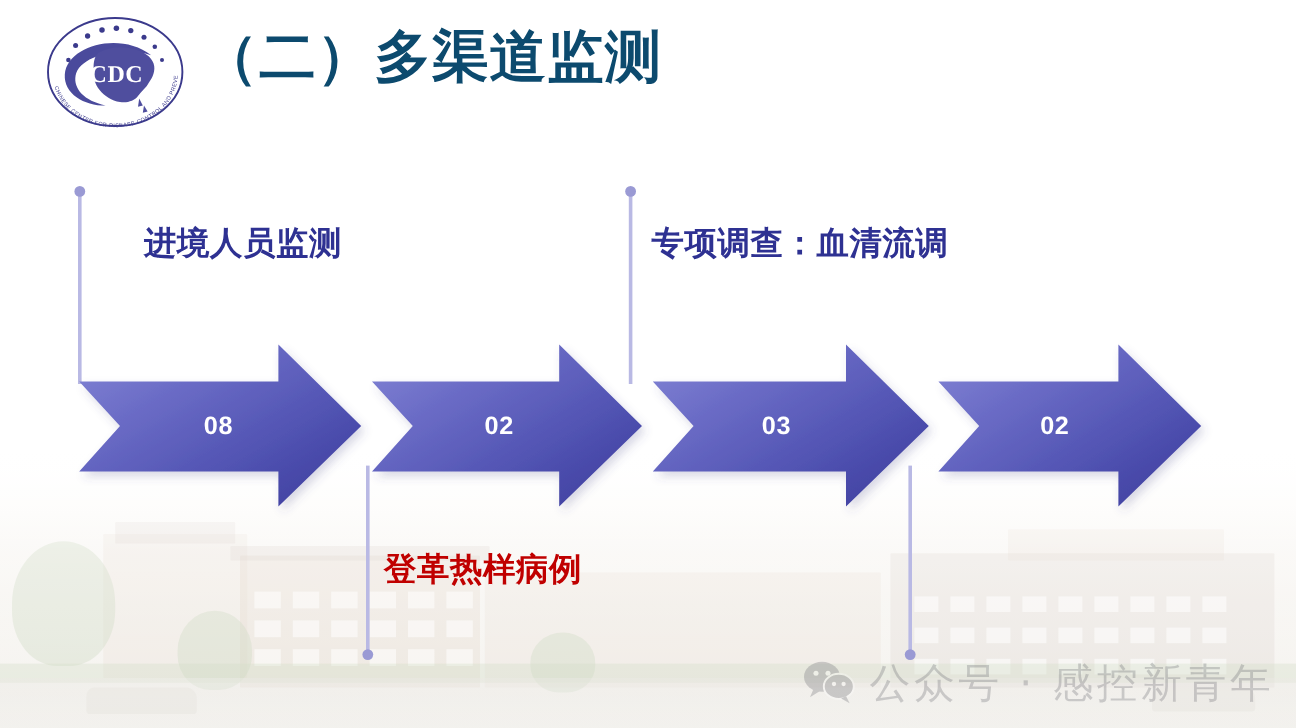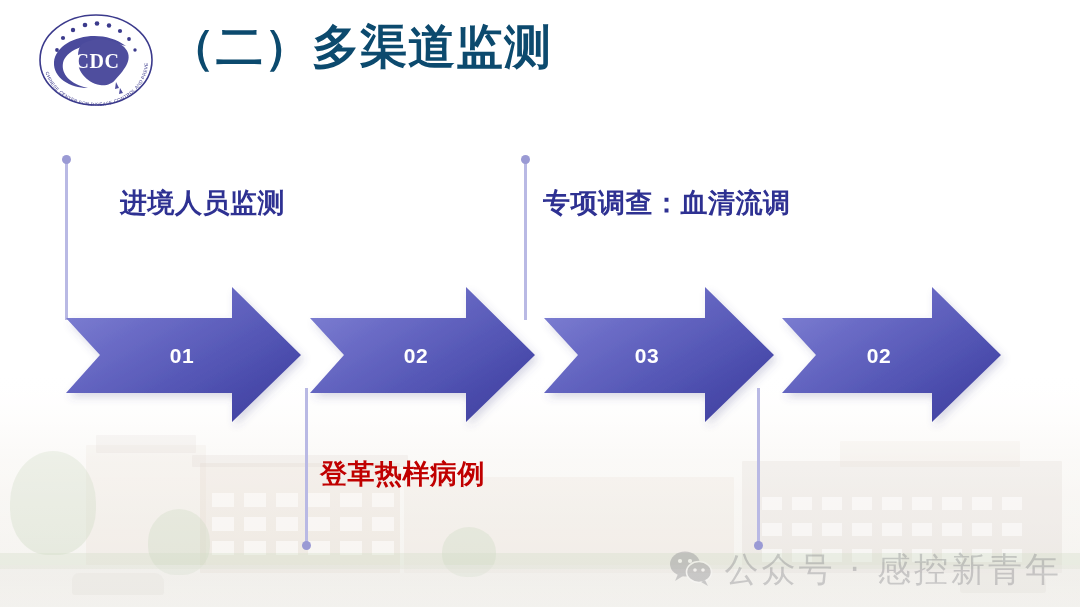--- a/index.html
+++ b/index.html
@@ -305,21 +305,21 @@
     </defs>
 
     <g filter="url(#ashadow)">
       <path d="M 66,318 L 232,318 L 232,287 L 301,355 L 232,422 L 232,393 L 66,393 L 100,355 Z" fill="url(#agrad)"></path>
       <path d="M 310,318 L 466,318 L 466,287 L 535,355 L 466,422 L 466,393 L 310,393 L 344,355 Z" fill="url(#agrad)"></path>
       <path d="M 544,318 L 705,318 L 705,287 L 774,355 L 705,422 L 705,393 L 544,393 L 578,355 Z" fill="url(#agrad)"></path>
       <path d="M 782,318 L 932,318 L 932,287 L 1001,355 L 932,422 L 932,393 L 782,393 L 816,355 Z" fill="url(#agrad)"></path>
     </g>
   </svg>
 
-  <div class="arrow-num" style="left:152px;">01</div>
+  <div class="arrow-num" style="left:152px;">08</div>
   <div class="arrow-num" style="left:386px;">02</div>
   <div class="arrow-num" style="left:617px;">03</div>
   <div class="arrow-num" style="left:849px;">02</div>
 
   <div class="step-label" style="left:84px; top:185px;margin-left:36px;">
     <span class="ln-blue">进境人员监测</span>
   </div>
 
   <div class="step-label" style="left:320px; top:424px;margin-top:32px;">
     <span class="ln-red">登革热样病例</span>

